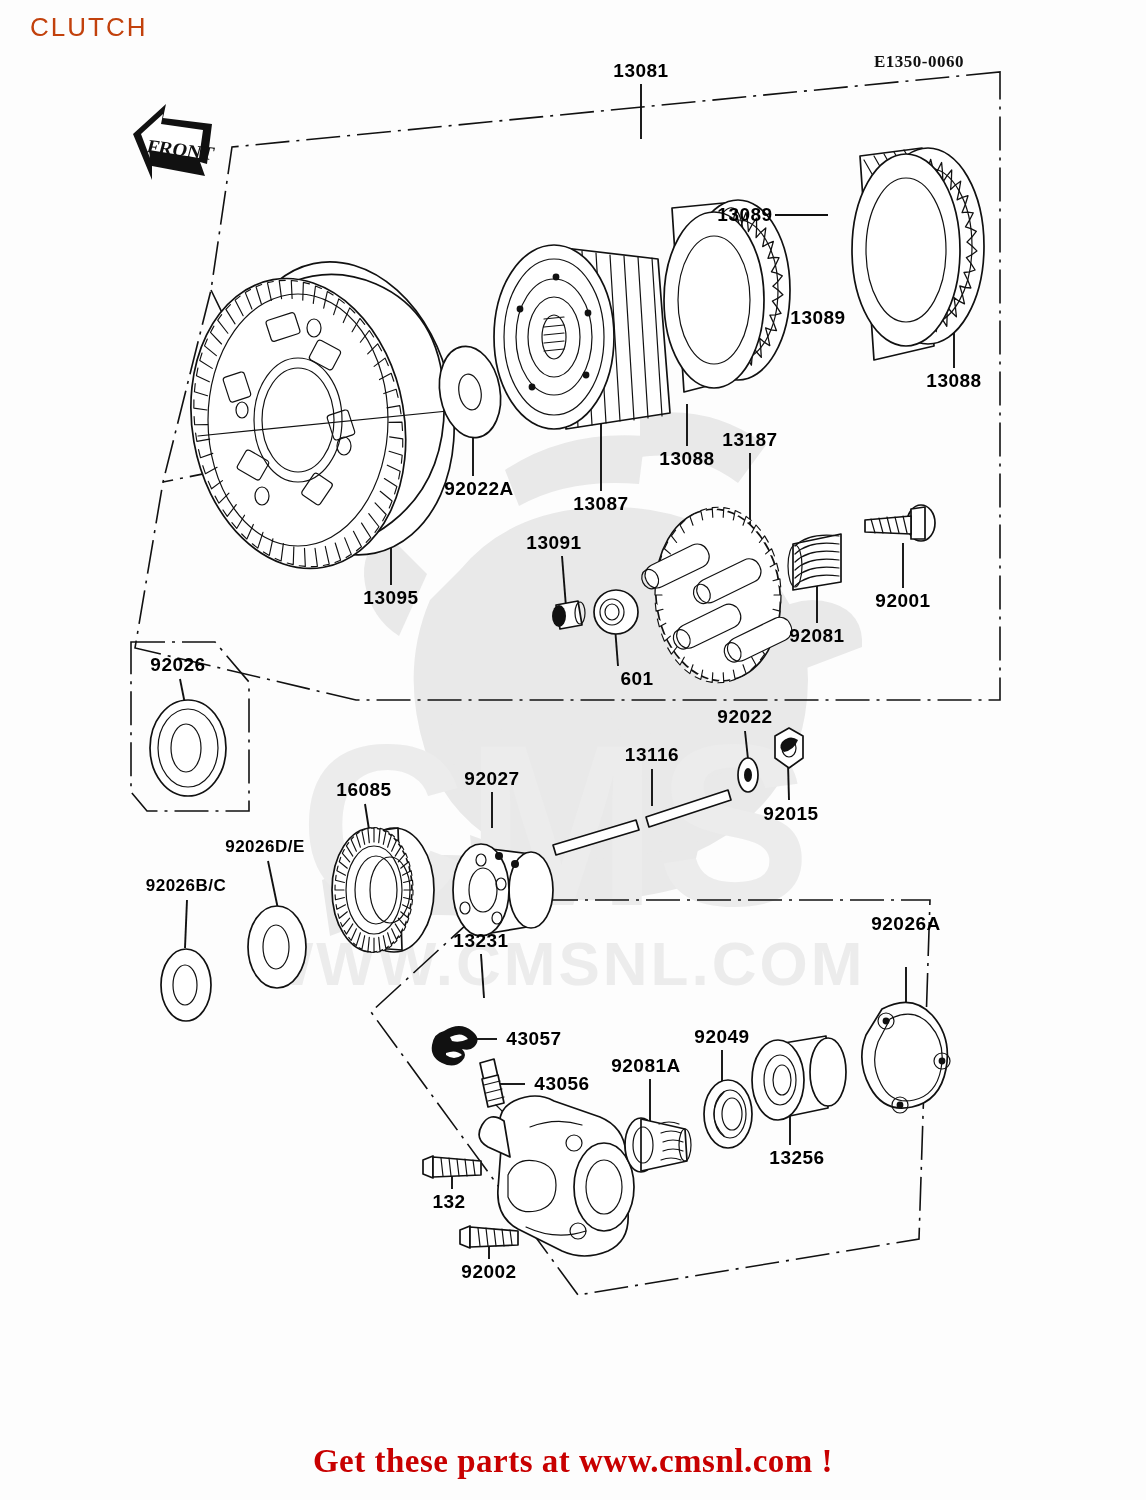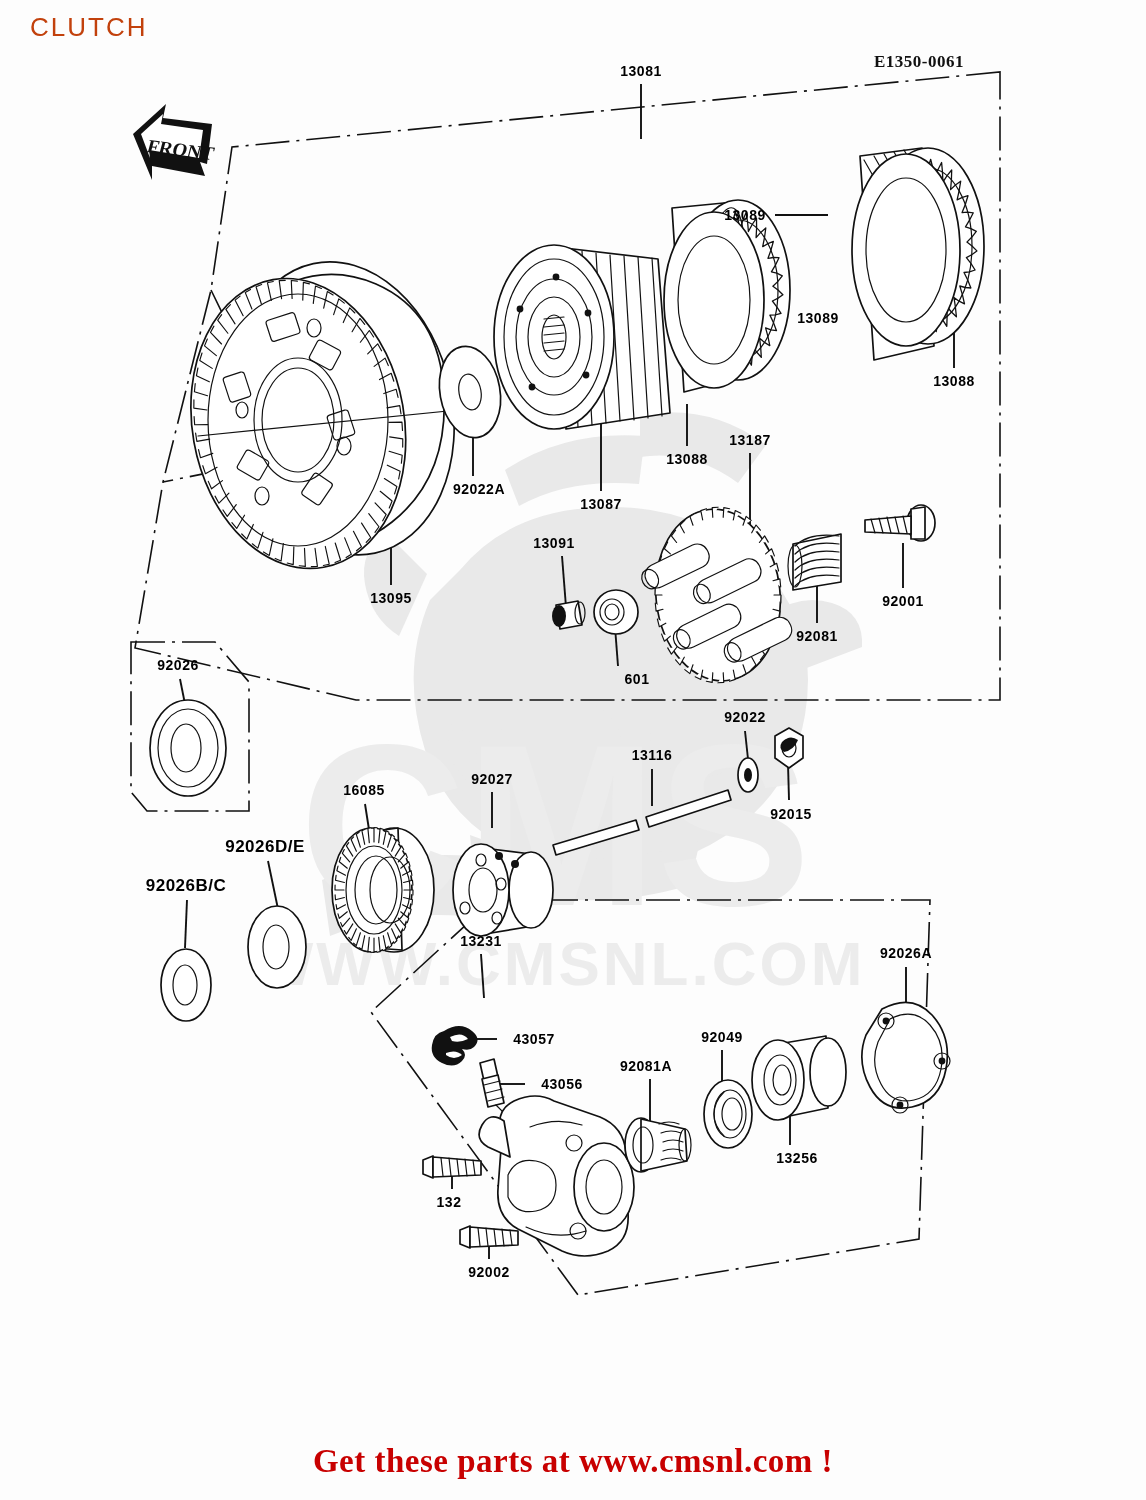--- a/index.html
+++ b/index.html
@@ -43,21 +43,21 @@
   .ink-fill{fill:#111;stroke:none;}
   .white{fill:#fff;stroke:#111;stroke-width:1.7;stroke-linejoin:round;}
   .white-thin{fill:#fff;stroke:#111;stroke-width:1.15;stroke-linejoin:round;}
   .dash{fill:none;stroke:#111;stroke-width:1.6;stroke-dasharray:34 7 3 7;stroke-linecap:butt;}
   .lead{fill:none;stroke:#111;stroke-width:1.9;stroke-linecap:butt;}
 
   
   .lbl{
     position:absolute;
     font-family:"Liberation Sans", sans-serif;
-    font-weight:bold;font-size:14px;color:#000;
+    font-weight:bold;font-size:19px;color:#000;
     white-space:nowrap;letter-spacing:.5px;
     transform:translate(-50%,-50%);
   }
   .lbl.sm{font-size:17px;}
 </style>
 </head>
 <body>
 
 <div id="sheet">
 
@@ -622,21 +622,21 @@
         <line x1="-14" y1="-10" x2="-12" y2="8"></line>
         <line x1="-6" y1="-10" x2="-4" y2="8"></line>
         <line x1="2" y1="-9" x2="4" y2="8"></line>
         <line x1="10" y1="-9" x2="12" y2="8"></line>
         <line x1="18" y1="-8" x2="20" y2="7"></line>
       </g>
     </g>
   </svg>
 
   <div id="page-title">CLUTCH</div>
-  <div id="diagram-code">E1350-0061</div>
+  <div id="diagram-code">E1350-0060</div>
   <div id="callout-labels">
       <div class="lbl" style="left: 641px; top: 71px;">13081</div>
       <div class="lbl" style="left: 745px; top: 215px;">13089</div>
       <div class="lbl" style="left: 818px; top: 318px;">13089</div>
       <div class="lbl" style="left: 954px; top: 381px;">13088</div>
       <div class="lbl" style="left: 687px; top: 459px;">13088</div>
       <div class="lbl" style="left: 750px; top: 440px;">13187</div>
       <div class="lbl" style="left: 479px; top: 489px; text-align: right;">92022A</div>
       <div class="lbl" style="left: 601px; top: 504px;">13087</div>
       <div class="lbl" style="left: 391px; top: 598px;">13095</div>
@@ -646,21 +646,21 @@
       <div class="lbl" style="left: 903px; top: 601px;">92001</div>
       <div class="lbl" style="left: 178px; top: 665px;">92026</div>
       <div class="lbl sm" style="left: 265px; top: 847px;">92026D/E</div>
       <div class="lbl sm" style="left: 186px; top: 886px;">92026B/C</div>
       <div class="lbl" style="left: 364px; top: 790px;">16085</div>
       <div class="lbl" style="left: 492px; top: 779px;">92027</div>
       <div class="lbl" style="left: 652px; top: 755px;">13116</div>
       <div class="lbl" style="left: 745px; top: 717px;">92022</div>
       <div class="lbl" style="left: 791px; top: 814px;">92015</div>
       <div class="lbl" style="left: 481px; top: 941px;">13231</div>
-      <div class="lbl" style="left: 906px; top: 953px; text-align: center;">92026A</div>
+      <div class="lbl" style="left: 906px; top: 924px; text-align: center;">92026A</div>
       <div class="lbl" style="left: 534px; top: 1039px;">43057</div>
       <div class="lbl" style="left: 562px; top: 1084px;">43056</div>
       <div class="lbl" style="left: 646px; top: 1066px;">92081A</div>
       <div class="lbl" style="left: 722px; top: 1037px;">92049</div>
       <div class="lbl" style="left: 797px; top: 1158px;">13256</div>
       <div class="lbl" style="left: 449px; top: 1202px;">132</div>
       <div class="lbl" style="left: 489px; top: 1272px;">92002</div>
     </div>
   <div id="footer-cta">Get these parts at www.cmsnl.com !</div>
 

